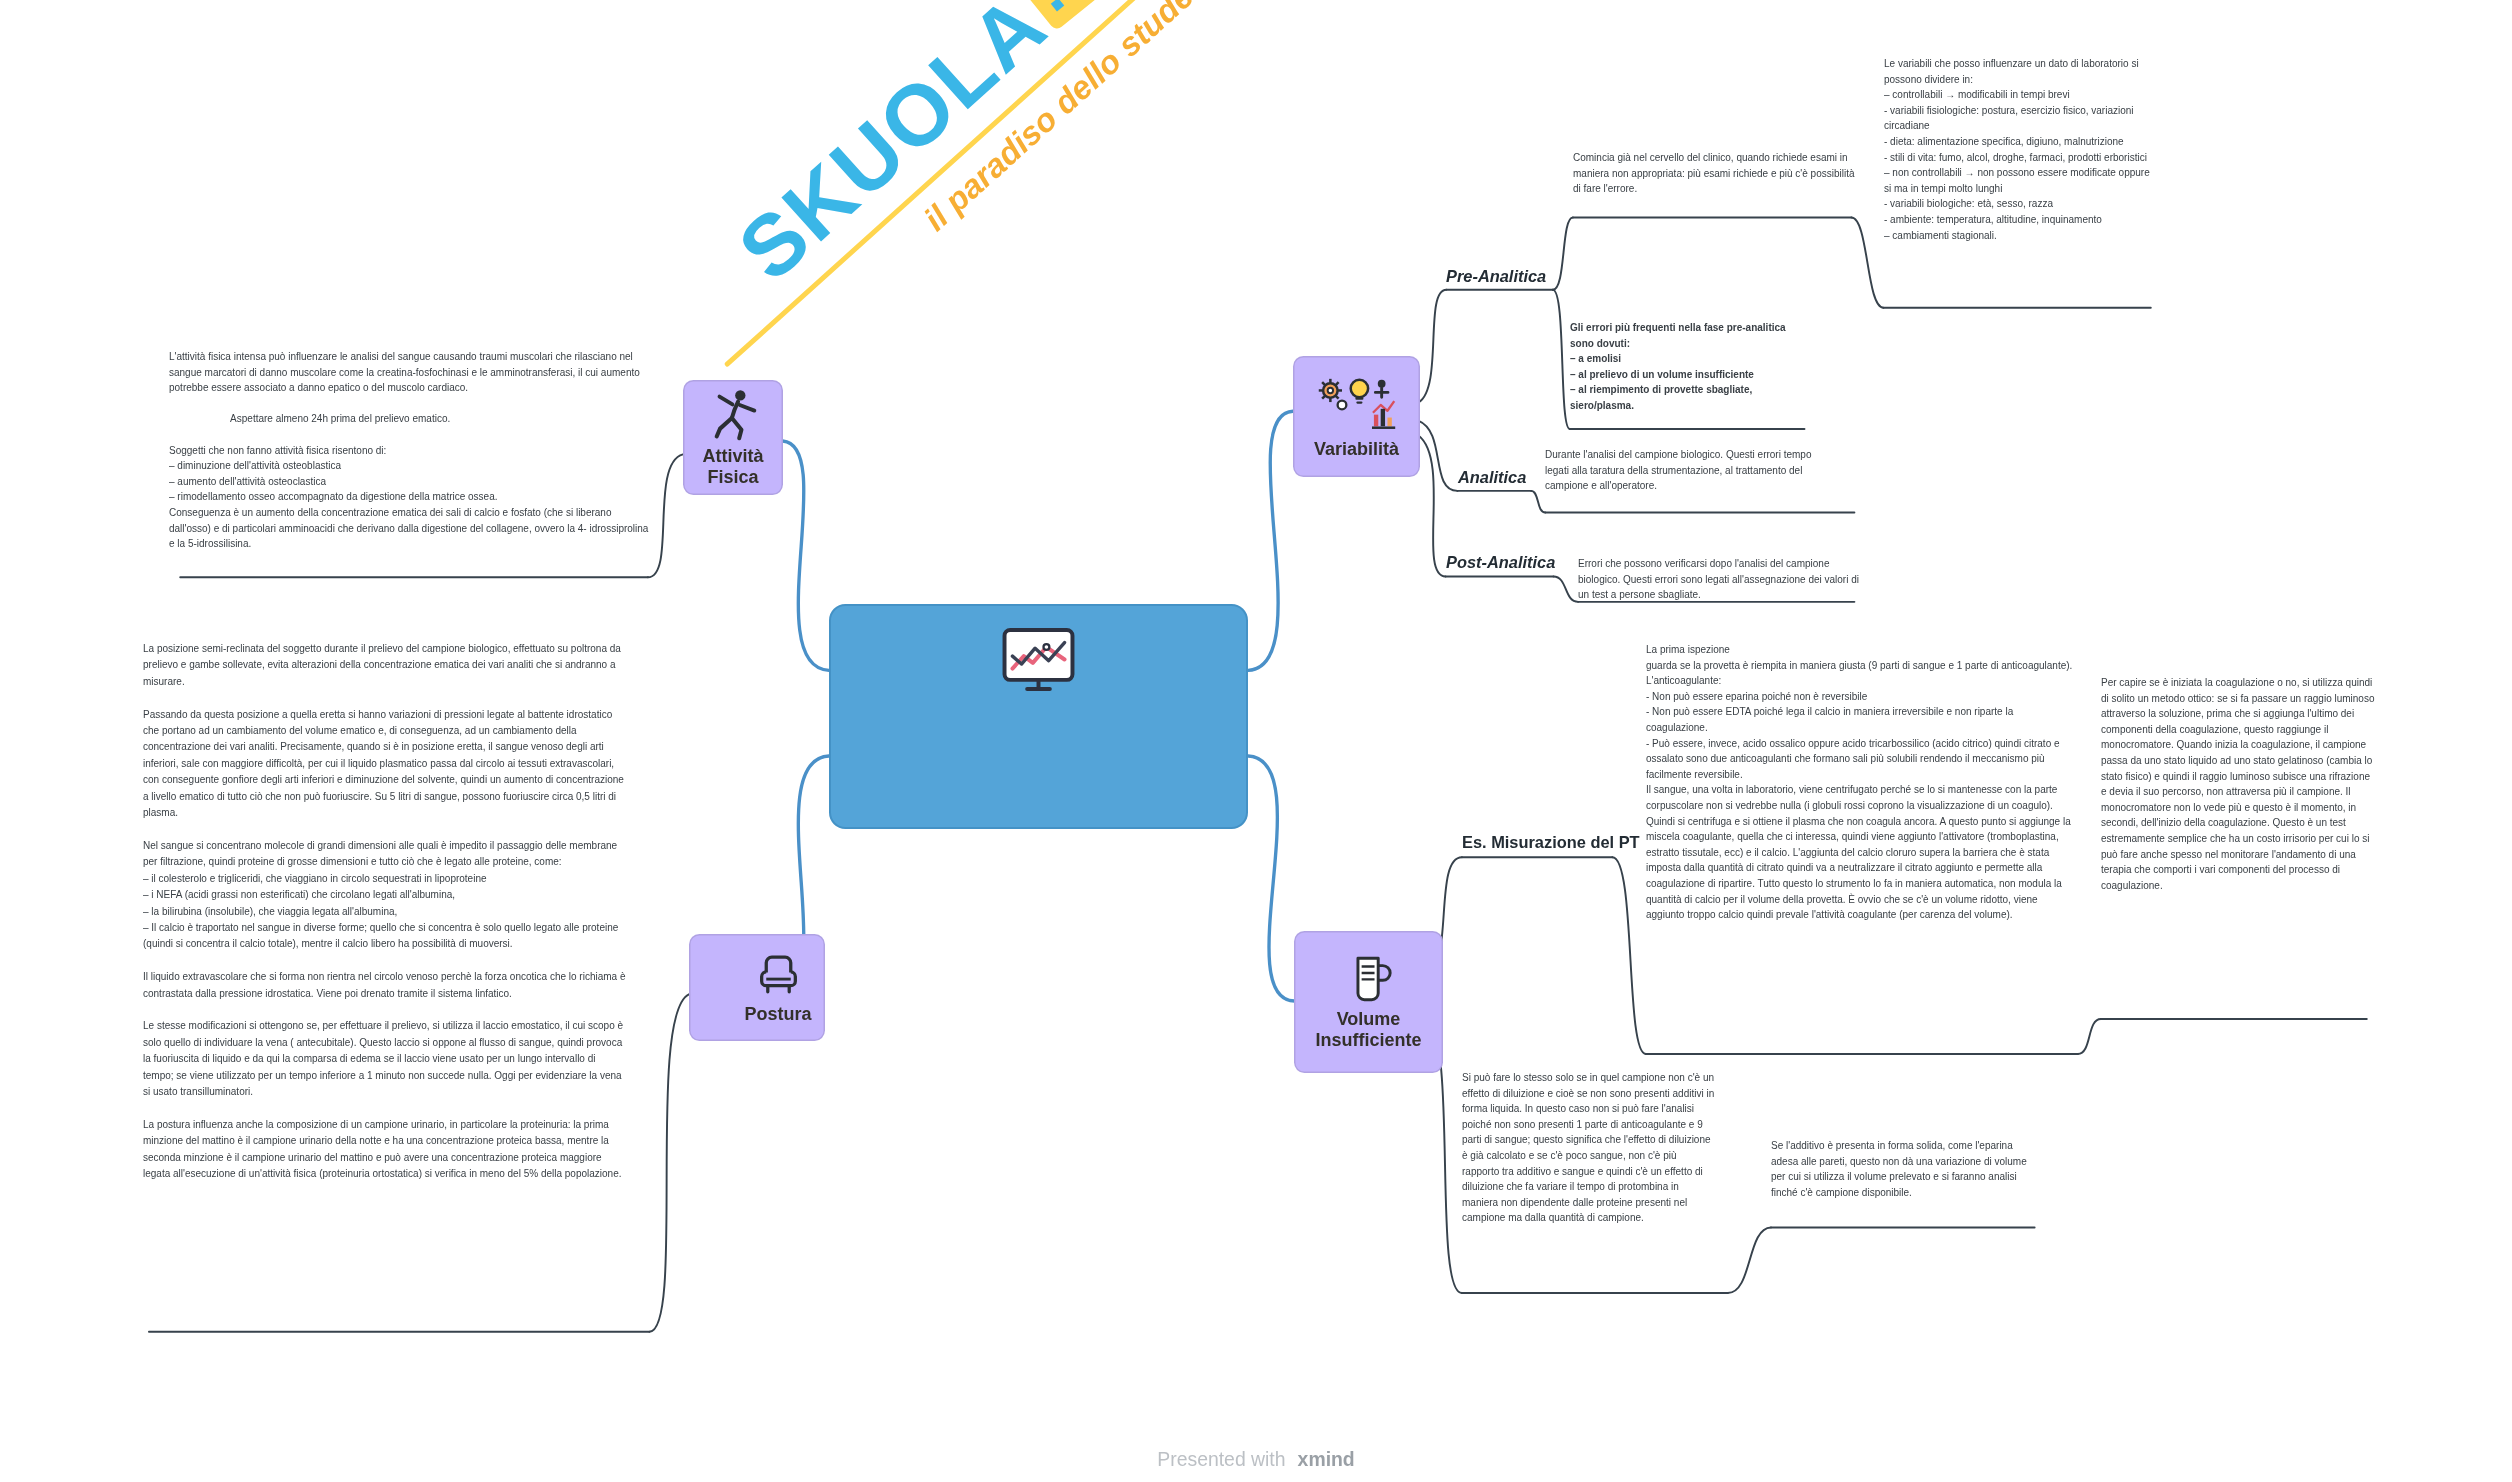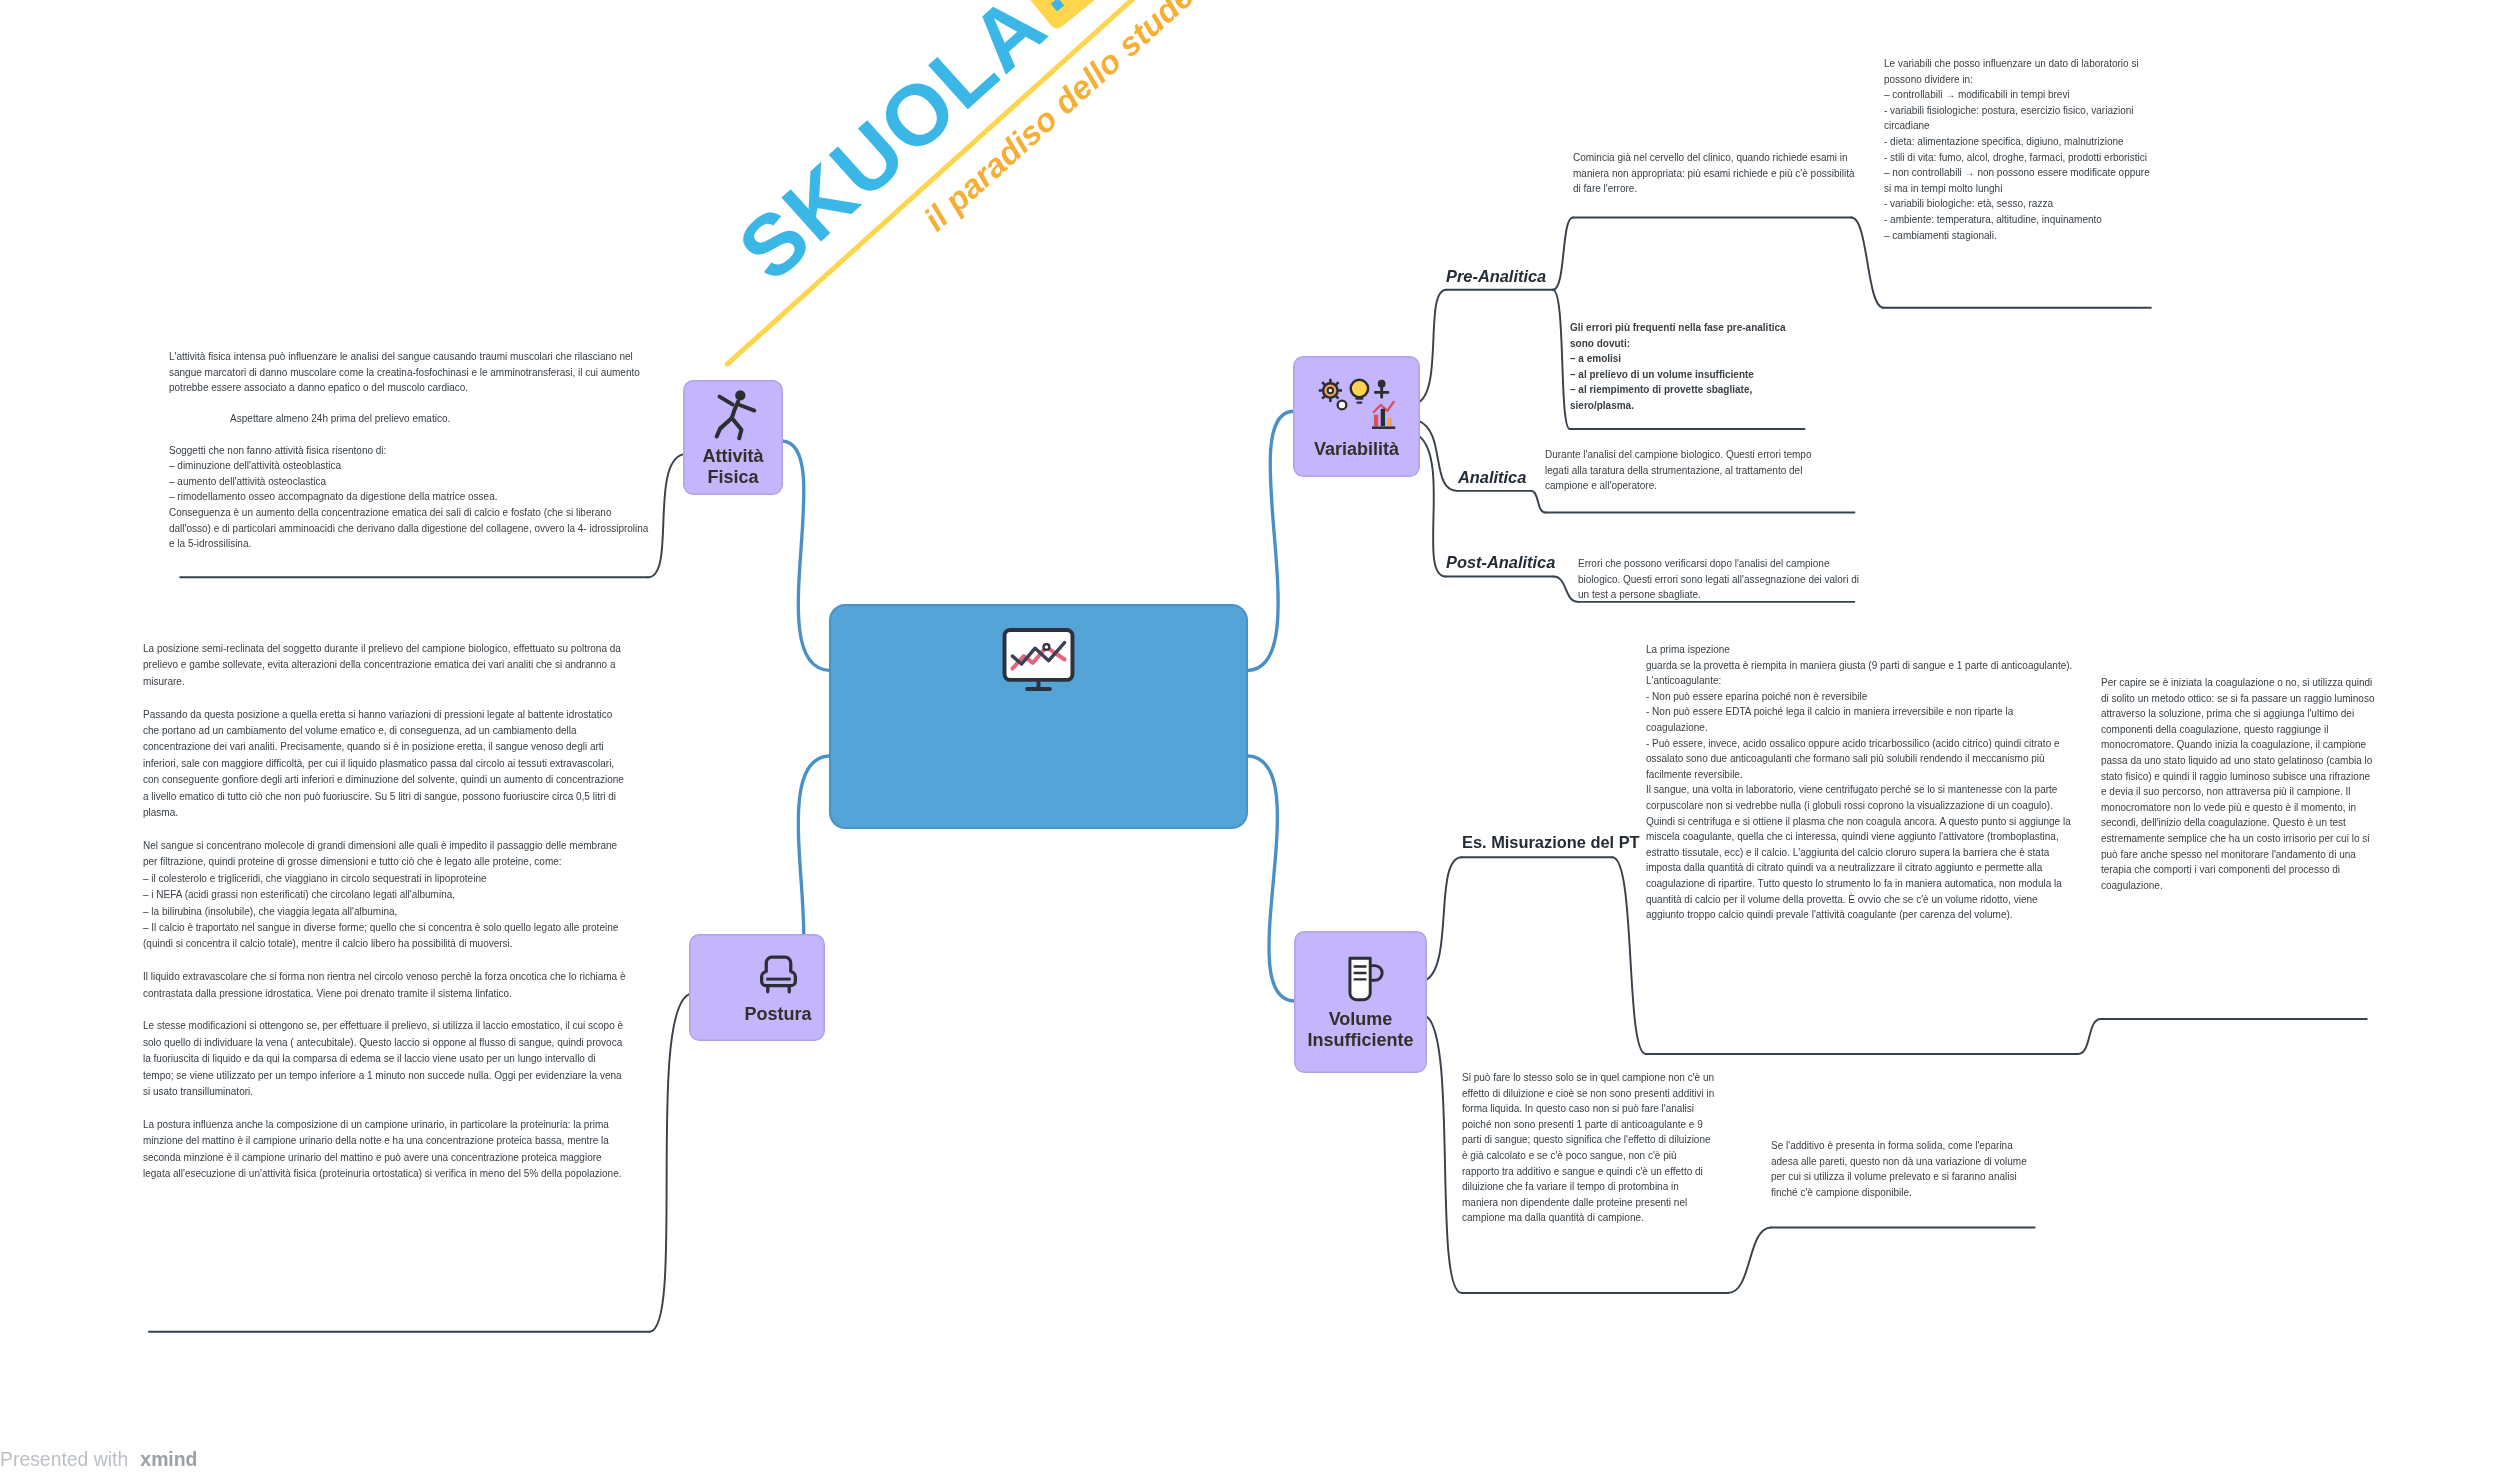--- a/index.html
+++ b/index.html
@@ -51,21 +51,21 @@
   .wm-net{
     background:#ffd23f;color:#2ab0e6;font-size:66px;padding:0 9px;border-radius:7.4px;
     margin-left:6px;vertical-align:10.4px;text-shadow:none;display:inline-block;transform:rotate(3deg);
   }
   .wm-bar{height:4.5px;background:#ffd23f;width:105%;margin:6px 0 0 -2.5%;border-radius:2.2px;}
   .wm-tag{
     font-size:33px;font-style:italic;font-weight:600;color:#f7a823;
     margin-top:10.4px;padding-left:186px;white-space:nowrap;
   }
   .footer{
-    position:absolute;left:0;right:0;bottom:12px;
+    position:absolute;left:0;right:0;bottom:12px;text-align:center;
     font-size:19.4px;color:#bcc0c5;z-index:2;
   }
   .footer .brand{font-weight:bold;color:#9aa0a6;margin-left:6.7px;}
   .icon{flex:0 0 auto;}
 </style>
 </head>
 <body>
 
 <svg class="connectors" width="2512" height="1483" viewBox="0 0 3373 1991">
   <g>
@@ -184,21 +184,21 @@
     <path d="M68 14.5 V24 M61.5 19 H74.5" stroke="#2b2f33" stroke-width="3" fill="none" stroke-linecap="round"></path>
     <polyline points="59,40 67,32 74,38 81,28" stroke="#d94f5c" stroke-width="2.4" fill="none" stroke-linejoin="round"></polyline>
     <rect x="60" y="42" width="4.5" height="12" fill="#d94f5c"></rect>
     <rect x="67" y="36" width="4.5" height="18" fill="#2b2f33"></rect>
     <rect x="74" y="45" width="4.5" height="9" fill="#f2a05a"></rect>
     <line x1="58" y1="55.5" x2="82" y2="55.5" stroke="#2b2f33" stroke-width="2.6"></line>
   </svg>
   <div class="node-label">Variabilità</div>
 </div>
 
-<div class="node orange" style="left:1294px;top:931px;width:133px;height:142px;">
+<div class="node orange" style="left:1294px;top:931px;width:149px;height:142px;">
   <svg class="icon" width="46" height="51" viewBox="0 0 50 54">
     <path d="M13 5 H35 V43 A7 7 0 0 1 28 50 H20 A7 7 0 0 1 13 43 Z" fill="#ffffff" stroke="#2b2f33" stroke-width="3.2" stroke-linejoin="round"></path>
     <path d="M35 13 H40 A6.5 6.5 0 0 1 40 29 H35" fill="none" stroke="#2b2f33" stroke-width="3.2"></path>
     <path d="M17 14 H31 M17 21 H31 M17 28 H31" stroke="#2b2f33" stroke-width="2.6" fill="none"></path>
   </svg>
   <div class="node-label">Volume
 Insufficiente</div>
 </div>
 
 <div class="note" style="left:169px;top:349px;width:480px;">L'attività fisica intensa può influenzare le analisi del sangue causando traumi muscolari che rilasciano nel sangue marcatori di danno muscolare come la creatina-fosfochinasi e le amminotransferasi, il cui aumento potrebbe essere associato a danno epatico o del muscolo cardiaco.

